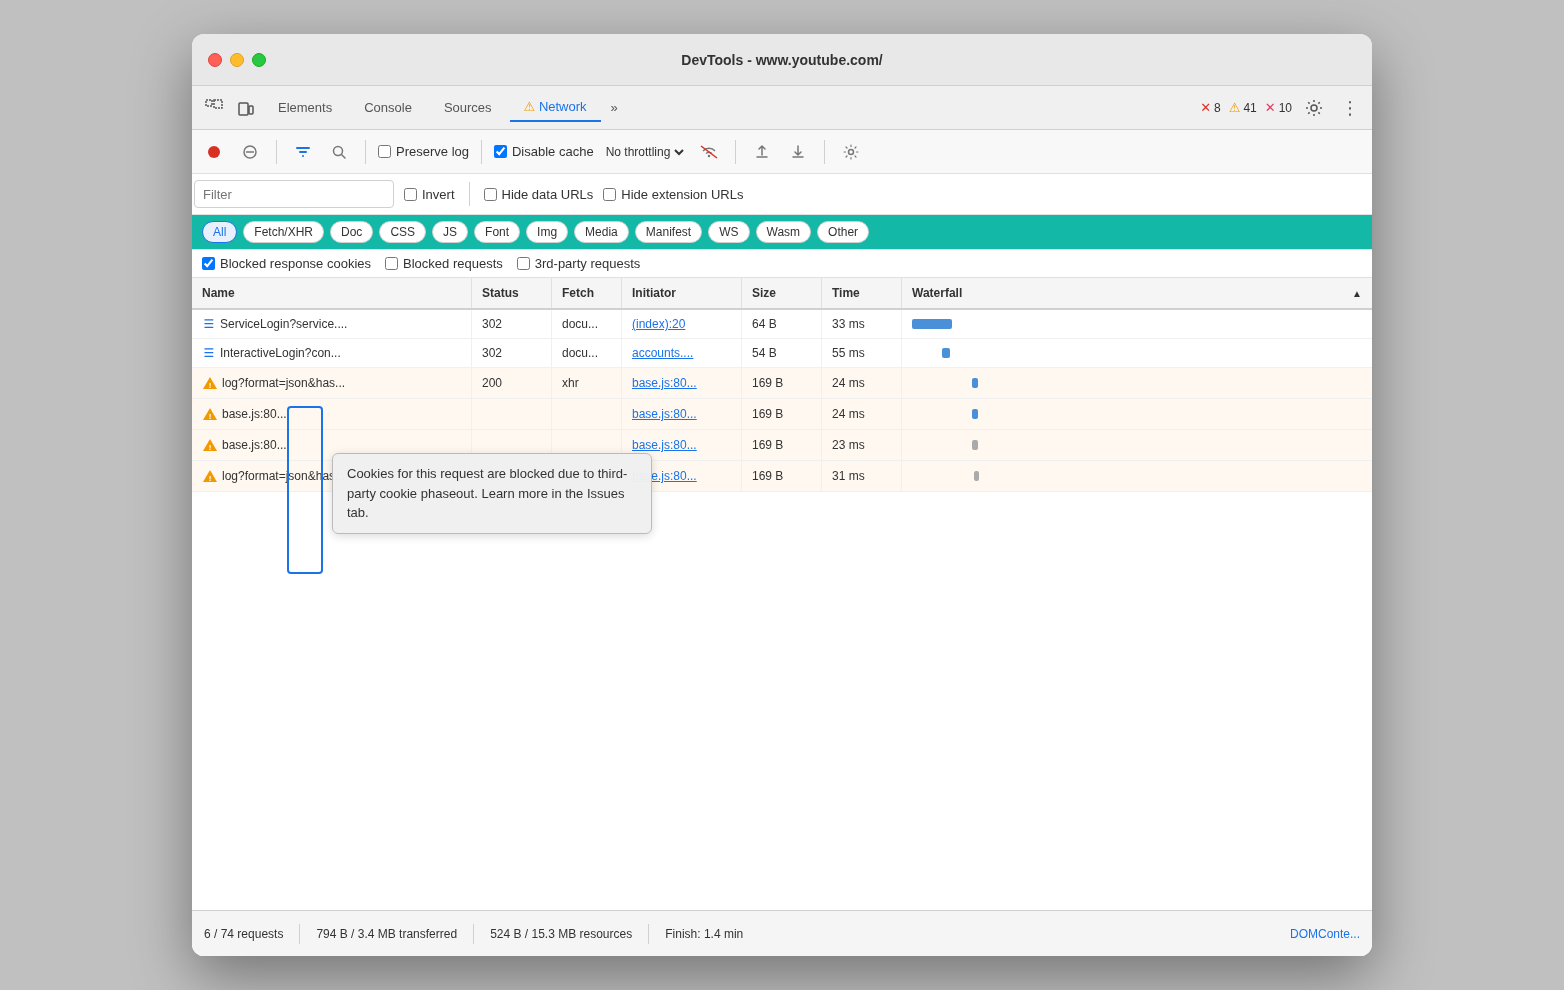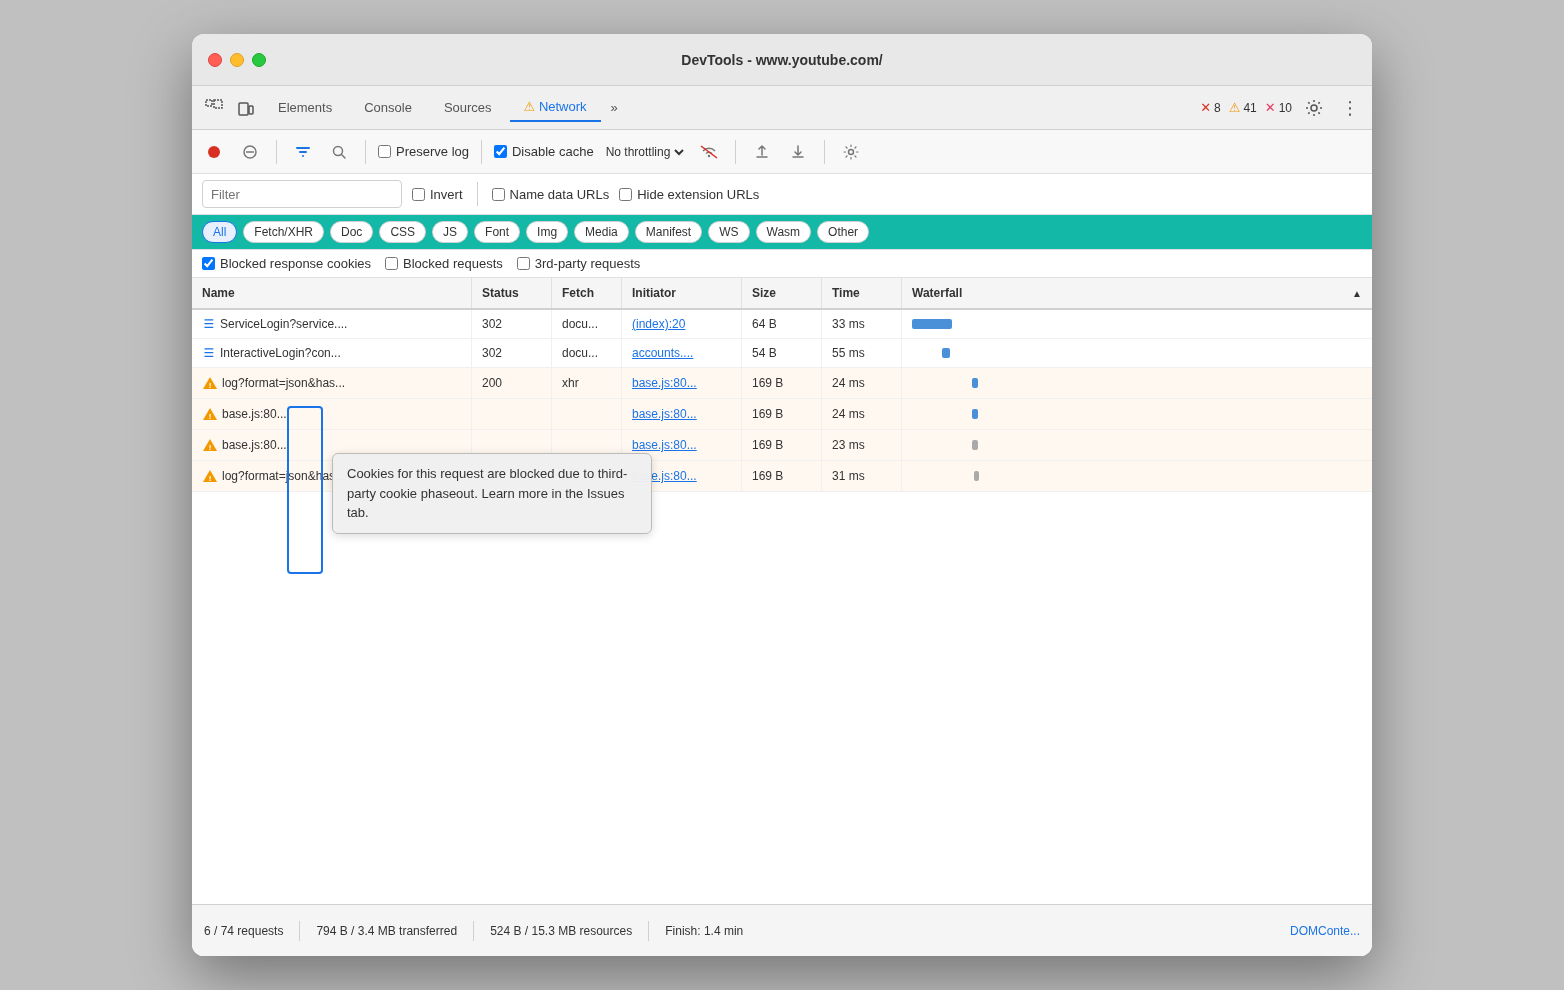--- a/index.html
+++ b/index.html
@@ -166,21 +166,21 @@
       background: transparent;
       cursor: pointer;
       color: #333;
     }
     
     .filter-bar {
       display: flex;
       align-items: center;
       background: #fff;
       border-bottom: 1px solid #e0e0e0;
-      padding: 6px 10px;
+      padding: 6px 2px;
       gap: 10px;
       flex-shrink: 0;
     }
     .filter-input {
       width: 200px;
       height: 28px;
       border: 1px solid #d0d0d0;
       border-radius: 4px;
       padding: 0 8px;
       font-size: 13px;
@@ -320,21 +320,21 @@
       pointer-events: none;
       z-index: 50;
     }
     
     .status-bar {
       display: flex;
       align-items: center;
       background: #f5f5f5;
       border-top: 1px solid #d0d0d0;
       padding: 0 12px;
-      height: 52px;
+      height: 46px;
       font-size: 12px;
       color: #333;
       gap: 16px;
       flex-shrink: 0;
     }
     .status-bar-divider {
       width: 1px;
       height: 20px;
       background: #d0d0d0;
     }
@@ -486,21 +486,21 @@
 
     <div class="filter-bar">
       <input type="text" class="filter-input" placeholder="Filter" style="">
       <label class="checkbox-label">
         <input type="checkbox" style="">
         <span>Invert</span>
       </label>
       <div class="toolbar-separator"></div>
       <label class="checkbox-label">
         <input type="checkbox" style="">
-        <span>Name data URLs</span>
+        <span>Hide data URLs</span>
       </label>
       <label class="checkbox-label">
         <input type="checkbox" style="">
         <span>Hide extension URLs</span>
       </label>
     </div>
 
     <div class="type-filter-bar">
       <button class="type-btn active">All</button>
       <button class="type-btn">Fetch/XHR</button>

